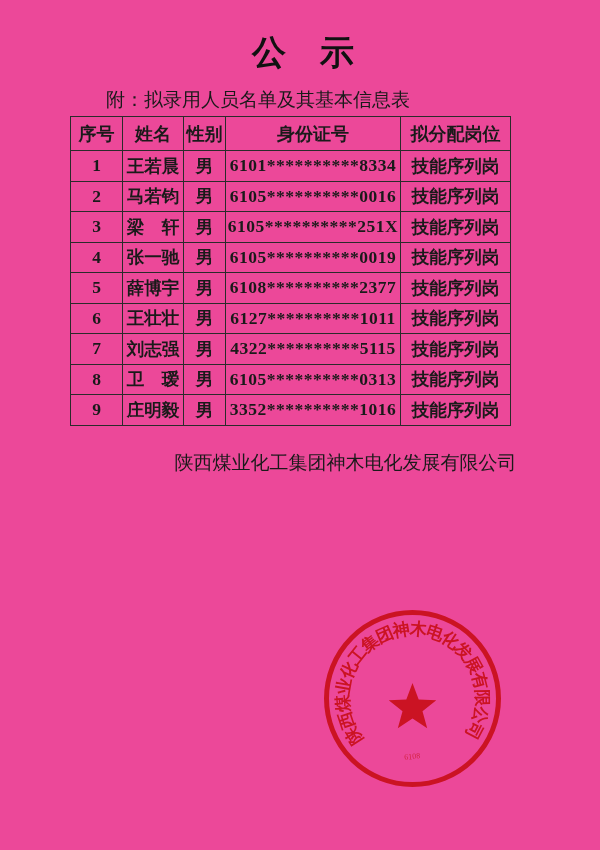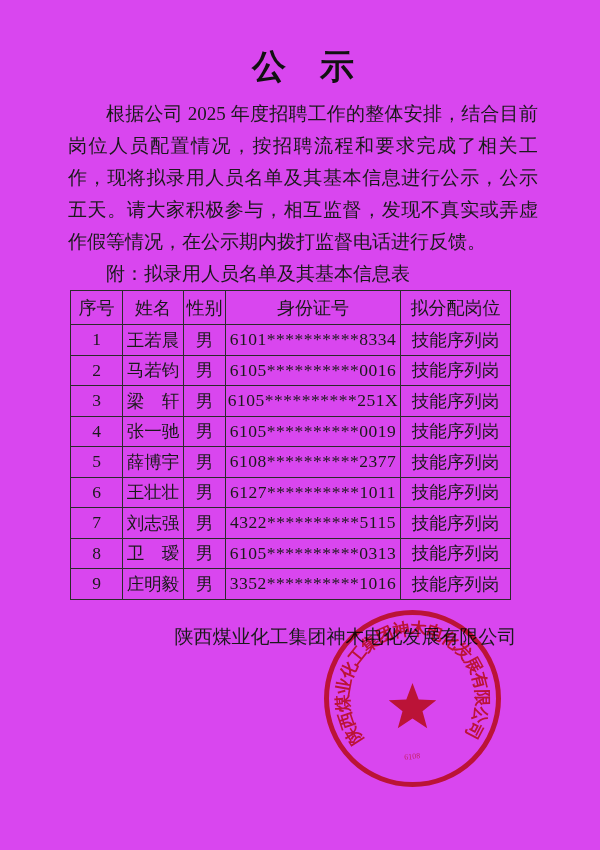--- a/index.html
+++ b/index.html
@@ -6,23 +6,23 @@
   body{
     width:600px;height:850px;
     background:#ffffff;
     font-family:"Liberation Serif","DejaVu Serif",serif;
     color:#1a1a1a;
     overflow:hidden;
   }
   .page{
     position:relative;
     width:600px;height:850px;
-    background:#d946ef;
+    background:#ec4899;
     box-sizing:border-box;
-    padding:44px 62px 0 68px;
+    padding:30px 62px 0 68px;
   }
   .doc-title{
     margin:0;
     text-align:center;
     font-size:34px;
     font-weight:bold;
     line-height:46px;
     color:#111;
   }
   .doc-body{
@@ -42,21 +42,21 @@
     margin-left:2px;
     margin-top:0px;
     table-layout:fixed;
     width:440px;
   }
   table.info-table th, table.info-table td{
     border:1.5px solid #2b2b2b;
     text-align:center;
     vertical-align:middle;
     padding:0;
-    font-weight:normal;
+    font-weight:bold;
     overflow:hidden;
     white-space:nowrap;
   }
   table.info-table th{
     height:33px;
     font-size:18px;
   }
   table.info-table td{
     height:29.5px;
     font-size:17.5px;
@@ -90,21 +90,20 @@
   }
 </style>
 </head>
 <body>
 
 <div class="page">
 
   <h1 class="doc-title">公　示</h1>
 
   <div class="doc-body">
-    <p class="paragraph" style="margin:0;">根据公司 2025 年度招聘工作的整体安排，结合目前岗位人员配置情况，按招聘流程和要求完成了相关工作，现将拟录用人员名单及其基本信息进行公示，公示五天。请大家积极参与，相互监督，发现不真实或弄虚作假等情况，在公示期内拨打监督电话进行反馈。</p>
     <div class="indent-line">附：拟录用人员名单及其基本信息表</div>
   </div>
 
   <table class="info-table">
     <colgroup>
       <col style="width:52px">
         <col style="width:61px">
         <col style="width:42px">
         <col style="width:175px">
         <col style="width:110px">

